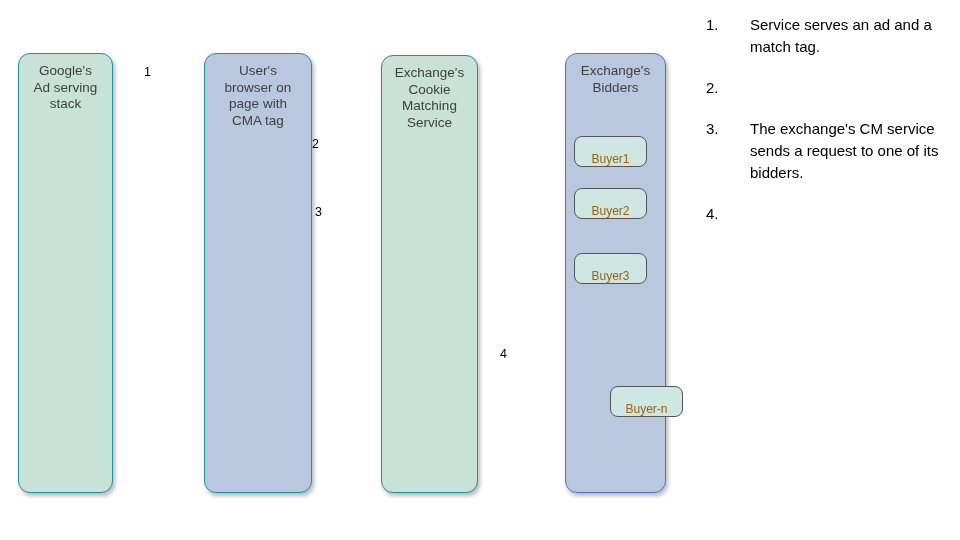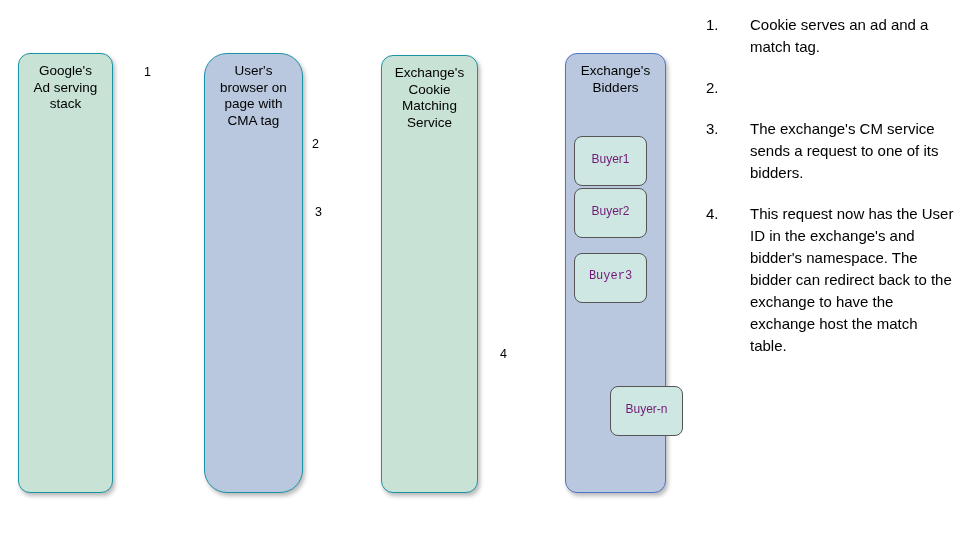--- a/index.html
+++ b/index.html
@@ -26,51 +26,51 @@
   
   .column-box {
     position: absolute;
     box-sizing: border-box;
     border-radius: 12px;
     border: 1.5px solid #1b93a6;
     box-shadow: 2px 3px 4px rgba(0,0,0,0.28);
     text-align: center;
     font-size: 13.5px;
     line-height: 16.5px;
-    color: #000000;
+    color: #404040;
     padding-top: 9px;
   }
   .column-box.green  { background: #c8e2d5; border-color: #1b93a6; }
   .column-box.blue   { background: #b9c8de; border-color: #1b93a6; }
   .column-box.bidders{ background: #b9c8de; border-color: #4f74c8; }
 
   #box-google   { left: 18px;  top: 53px; width: 95px;  height: 440px; }
-  #box-browser  { left: 204px; top: 53px; width: 99px;  height: 440px; border-radius: 23px; }
+  #box-browser  { left: 204px; top: 53px; width: 108px;  height: 440px; }
   #box-cms      { left: 381px; top: 55px; width: 97px;  height: 438px; }
   #box-bidders  { left: 565px; top: 53px; width: 101px; height: 440px; }
 
   .box-label { display: block; white-space: pre-line; }
 
   
   .buyer-box {
     position: absolute;
     box-sizing: border-box;
     width: 73px;
-    height: 50px;
+    height: 31px;
     background: #cfe7e2;
     border: 1.2px solid #555555;
     border-radius: 8px;
     font-size: 12px;
     line-height: 45px;
     text-align: center;
-    color: #701a75;
+    color: #a16207;
   }
   #buyer-1 { left: 574px; top: 136px; }
   #buyer-2 { left: 574px; top: 188px; }
-  #buyer-3 { left: 574px; top: 253px; font-family: Liberation Mono, monospace; }
+  #buyer-3 { left: 574px; top: 253px; }
   #buyer-n { left: 574px; top: 386px; margin-left: 36px; }
 
   
   .arrow-label {
     position: absolute;
     font-size: 12.5px;
     color: #000;
     line-height: 13px;
   }
   #arrow-label-1 { left: 144px; top: 66px; }
@@ -171,26 +171,25 @@
 
   <div id="arrow-label-1" class="arrow-label">1</div>
   <div id="arrow-label-2" class="arrow-label">2</div>
   <div id="arrow-label-3" class="arrow-label">3</div>
   <div id="arrow-label-4" class="arrow-label">4</div>
 </div>
 
 <div id="steps-list">
   <div class="step-item">
     <div class="step-number">1.</div>
-    <div class="step-text">Cookie serves an ad and a match tag.</div>
+    <div class="step-text">Service serves an ad and a match tag.</div>
   </div>
   <div class="step-item">
     <div class="step-number">2.</div>
   </div>
   <div class="step-item">
     <div class="step-number">3.</div>
     <div class="step-text">The exchange's CM service sends a request to one of its bidders.</div>
   </div>
   <div class="step-item">
     <div class="step-number">4.</div>
-    <div class="step-text">This request now has the User ID in the exchange's and bidder's namespace. The bidder can redirect back to the exchange to have the exchange host the match table.</div>
   </div>
 </div>
 
 </body></html>

